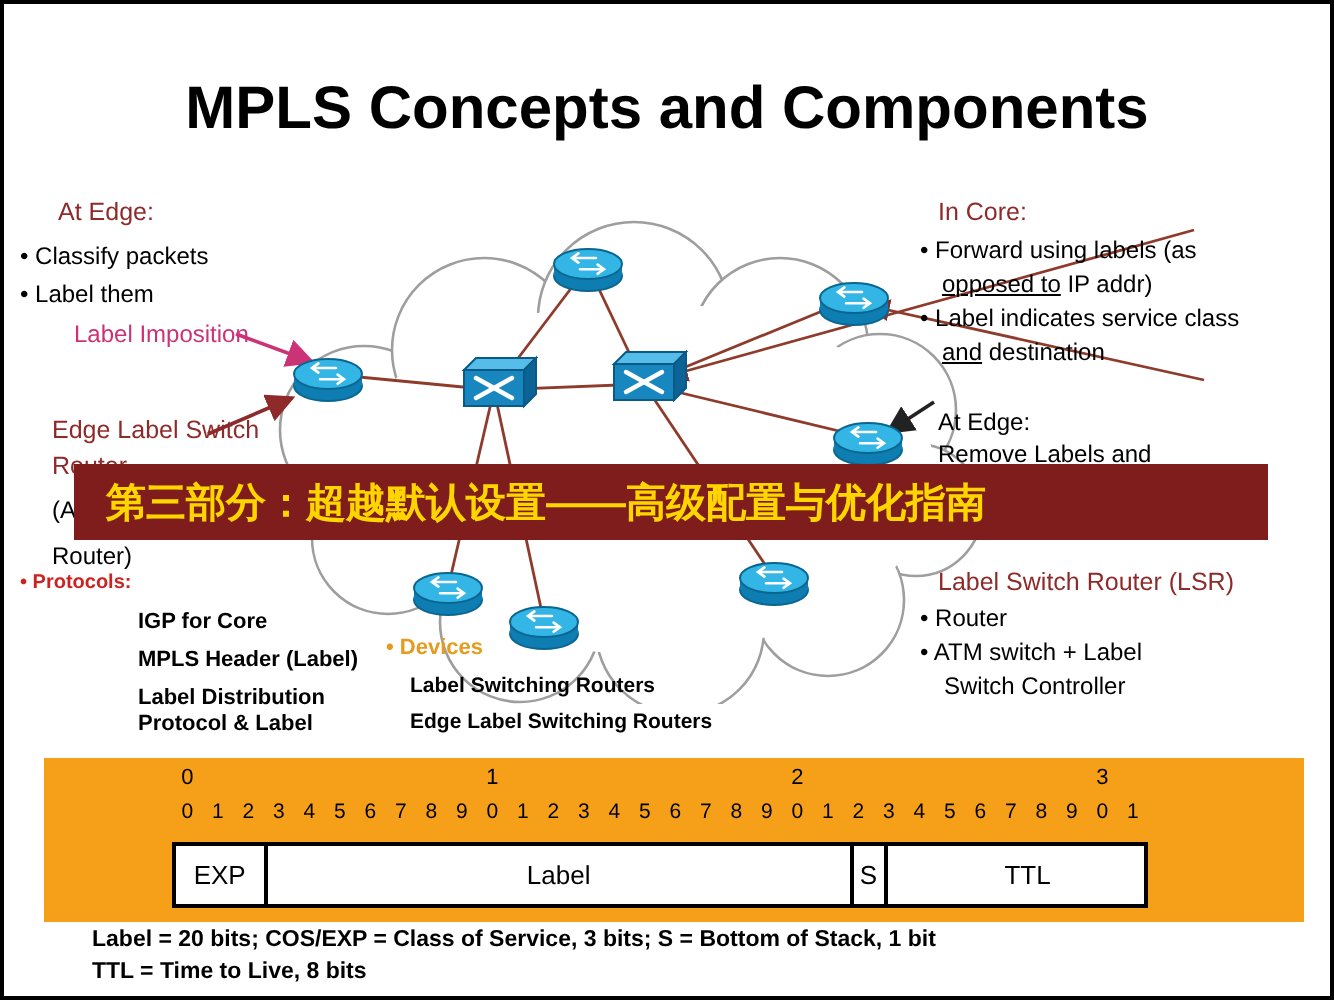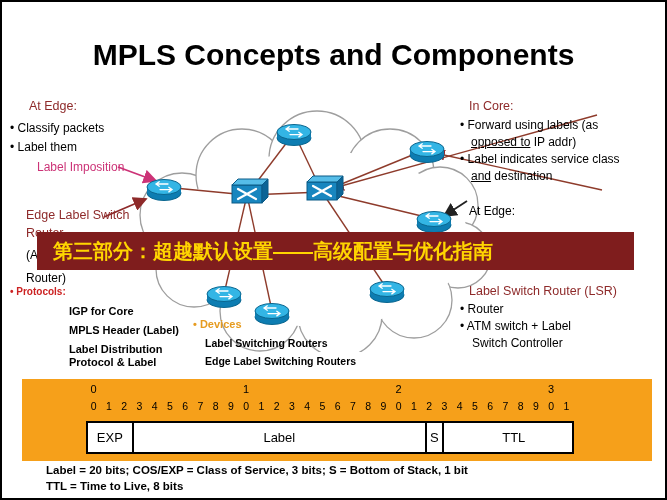--- a/index.html
+++ b/index.html
@@ -138,20 +138,21 @@
   <div class="t orange b s11" style="left:171px;top:315px">• Devices</div>
   <div class="t b s105" style="left:203px;top:352px">Edge Label Switching Routers</div>
   <div class="t b s105" style="left:203px;top:334px">Label Switching Routers</div>
 
   <div class="t h-red" style="left:467px;top:97px">In Core:</div>
   <div class="t" style="left:458px;top:116px">• Forward using labels (as</div>
   <div class="t" style="left:469px;top:133px"><span class="u">opposed to</span><span> IP addr)</span></div>
   <div class="t" style="left:458px;top:150px">• Label indicates service class</div>
   <div class="t" style="left:469px;top:167px"><span class="u">and</span><span> destination</span></div>
   <div class="t" style="left:467px;top:202px">At Edge:</div>
+  <div class="t" style="left:467px;top:218px">Remove Labels and</div>
   <div class="t h-red" style="left:467px;top:282px">Label Switch Router (LSR)</div>
   <div class="t" style="left:458px;top:300px">• Router</div>
   <div class="t" style="left:458px;top:317px">• ATM switch + Label</div>
   <div class="t" style="left:470px;top:334px">Switch Controller</div>
 
   <div class="banner" style="left:35px;top:230px;width:597px;height:38px">
     <span>第三部分：超越默认设置——高级配置与优化指南</span>
   </div>
 
   <div class="orange-panel" style="left:20px;top:377px;width:630px;height:82px">

